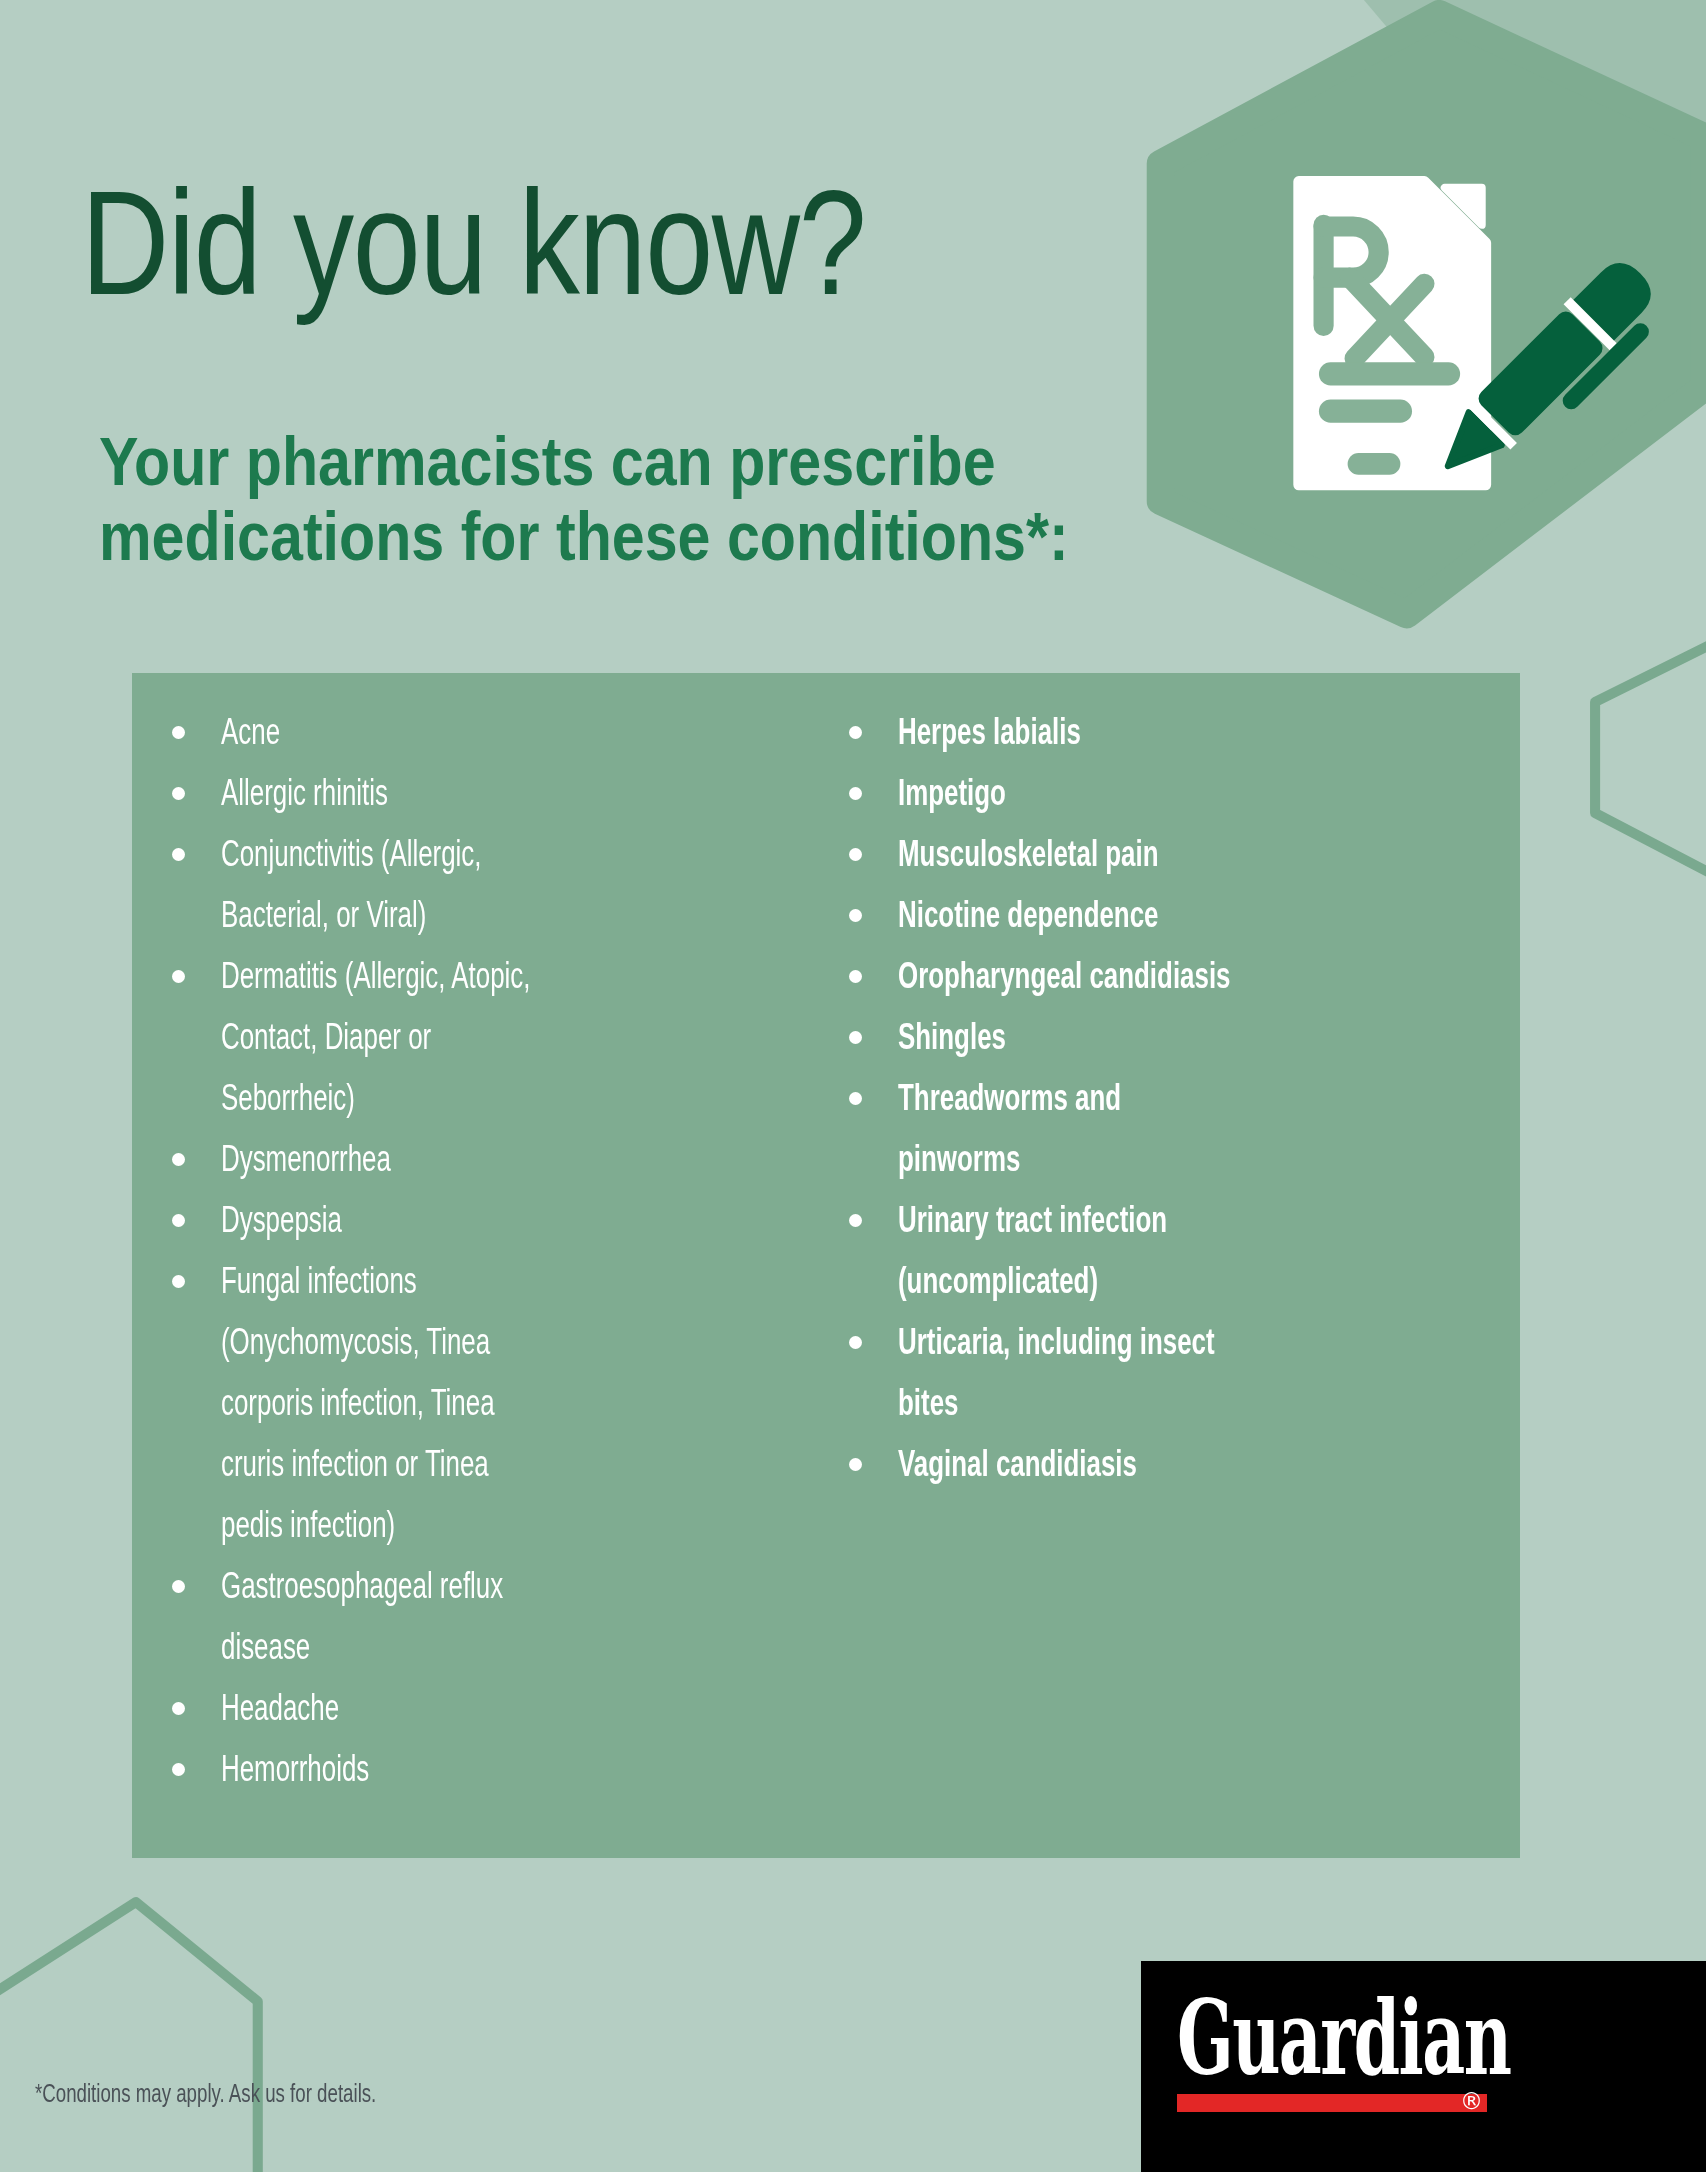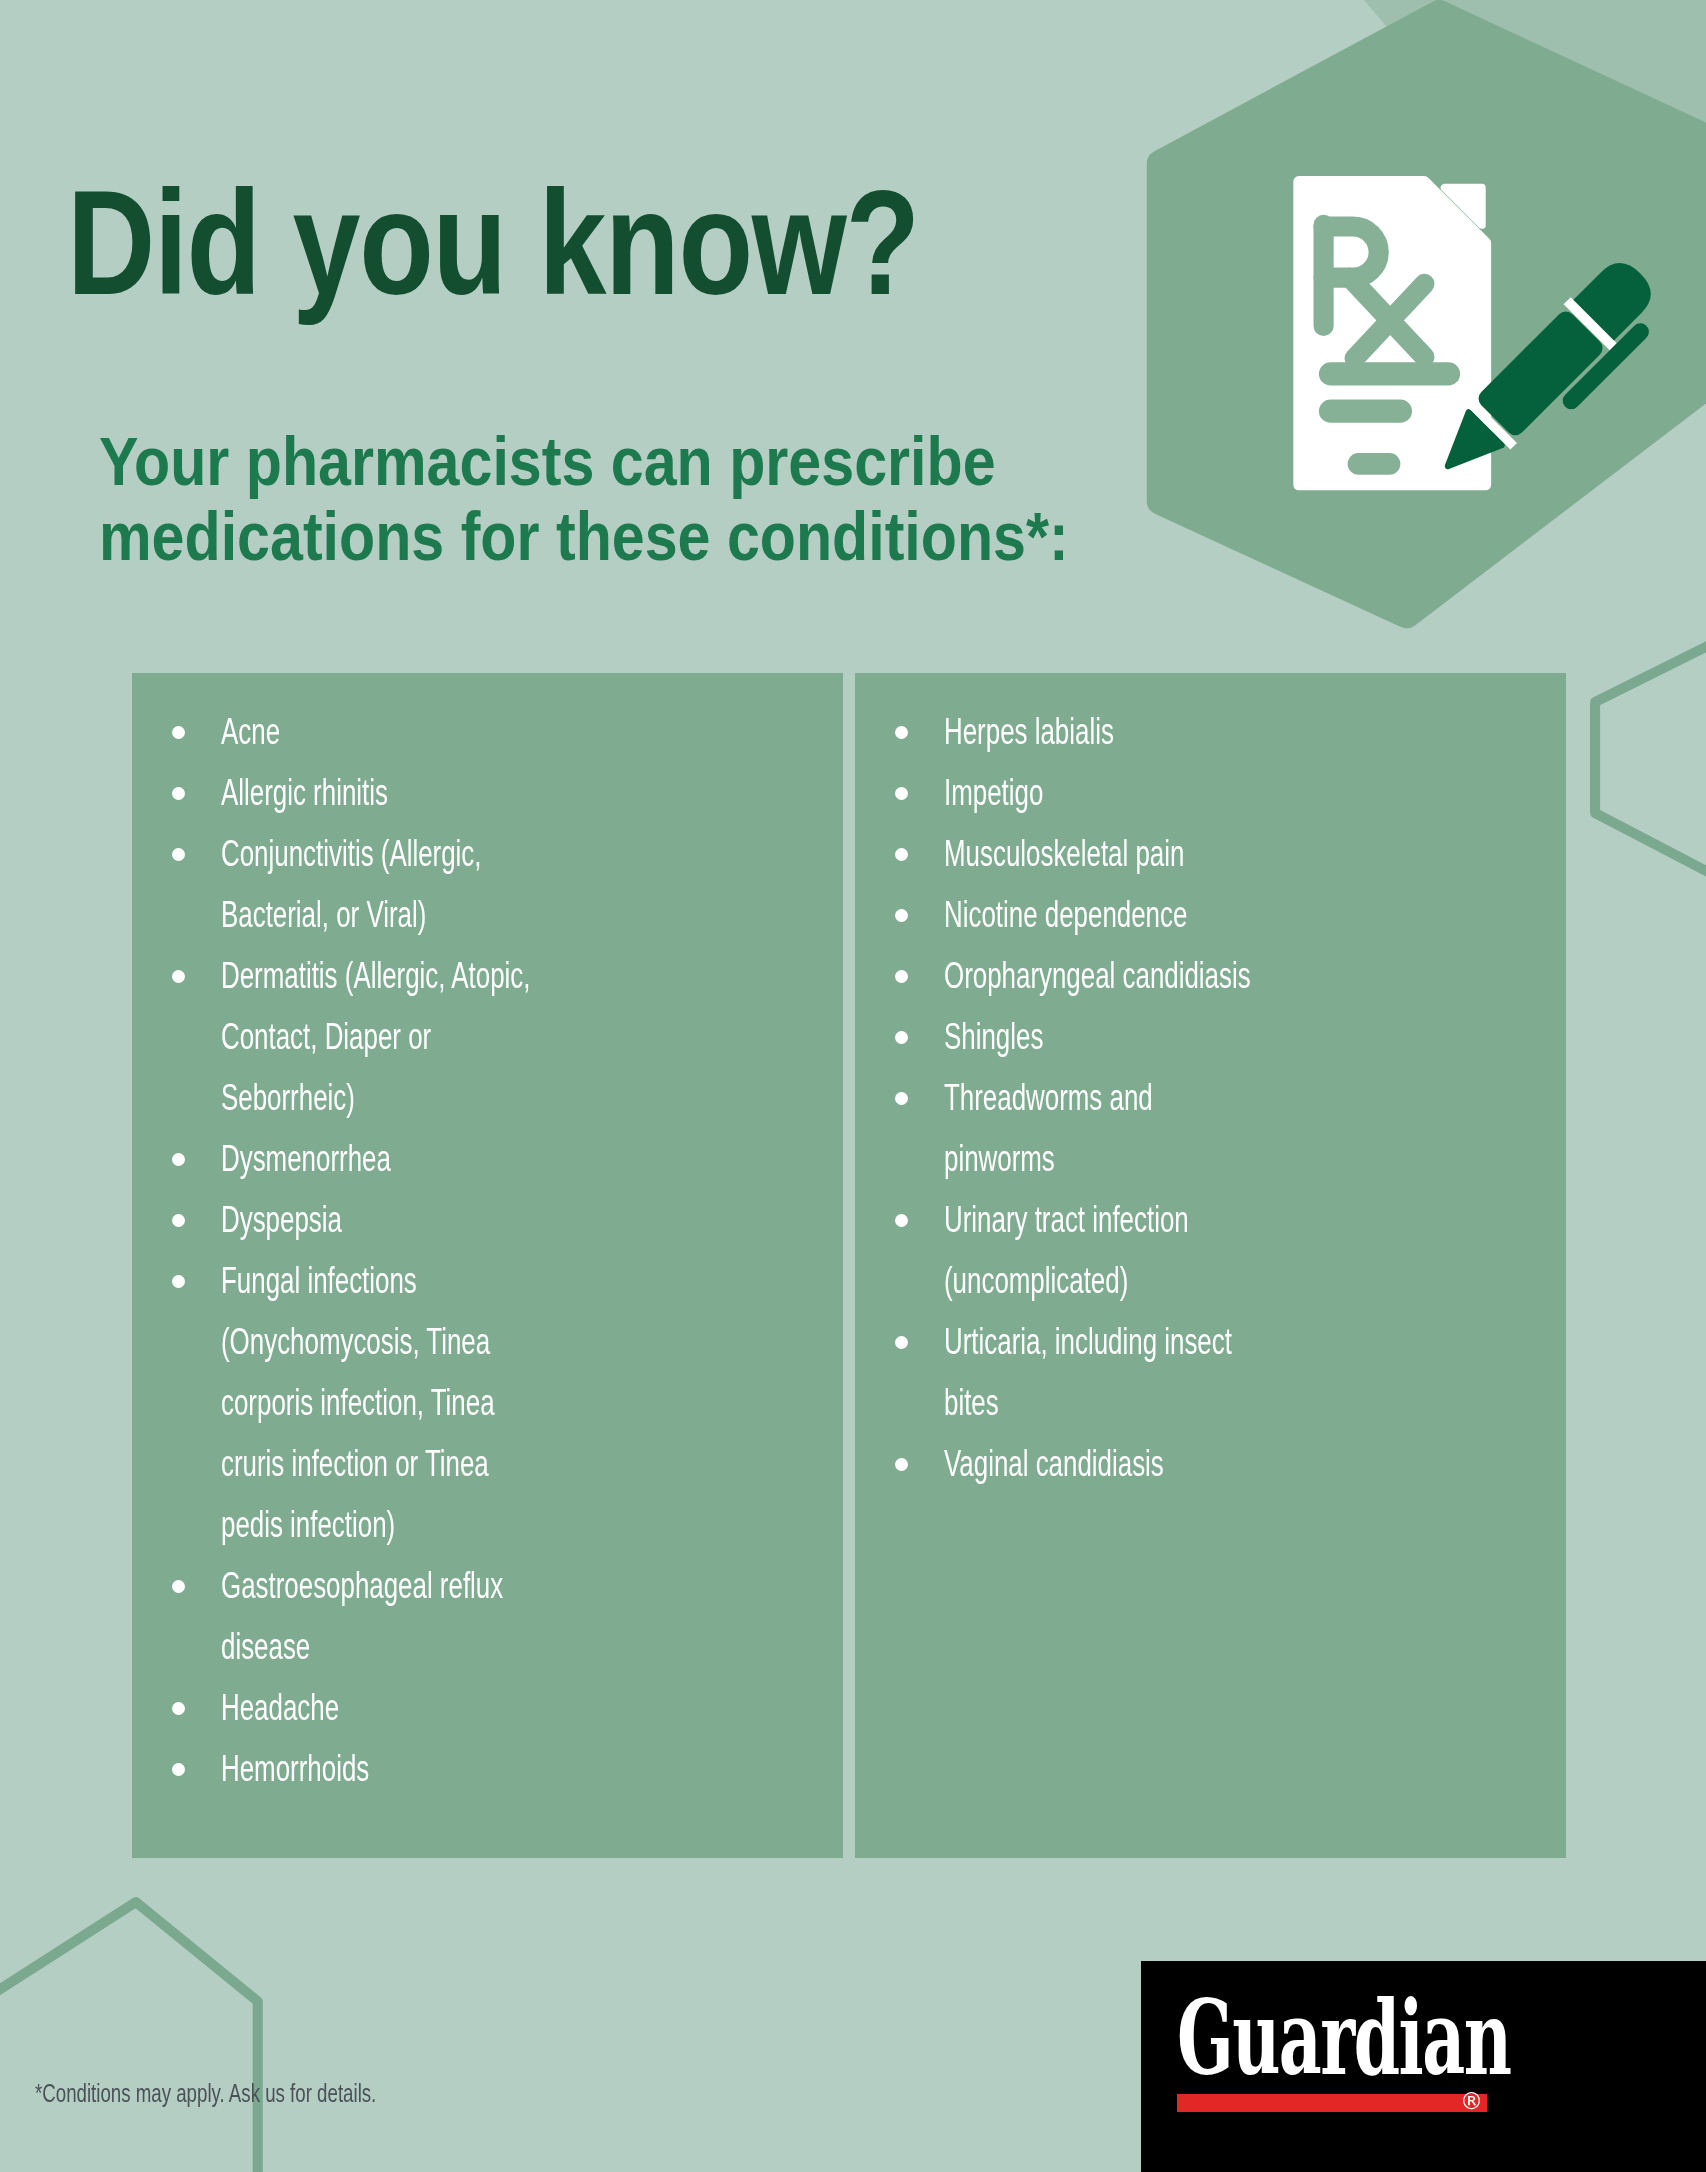--- a/index.html
+++ b/index.html
@@ -1,32 +1,32 @@
 <!DOCTYPE html>
 <html style="font-size:12.4px"><head>
 <meta charset="utf-8">
 <style>
   html,body{margin:0;padding:0;}
   body{font-family:"Liberation Sans",sans-serif;}
   .poster{position:relative;width:1707px;height:2172px;background:#b5cec3;overflow:hidden;}
   .decor{position:absolute;left:0;top:0;z-index:1;pointer-events:none;}
 
-  .title{position:absolute;left:67px;top:168px;z-index:2;
-         font-size:149px;line-height:149px;font-weight:bold;color:#134e31;letter-spacing:-1.6px;}
+  .title{position:absolute;left:81px;top:168px;z-index:2;
+         font-size:149px;line-height:149px;font-weight:normal;color:#134e31;letter-spacing:-1.6px;}
   .title .squeeze{display:inline-block;transform:scaleX(.82);transform-origin:left top;white-space:nowrap;}
 
   .subtitle{position:absolute;left:99px;top:424px;z-index:2;
             font-size:68px;line-height:75px;font-weight:bold;color:#1d7a4e;text-decoration:underline;}
   .subtitle .squeeze{display:inline-block;transform:scaleX(.87);transform-origin:left top;
                      white-space:pre-line;}
 
   .panel{position:absolute;top:673px;width:711px;height:1185px;background:#7fac91;z-index:2;
          box-sizing:border-box;}
   .panel.left{left:132px;}
-  .panel.right{left:855px;}
+  .panel.right{left:809px;font-weight:bold;}
   .panel ul{list-style:none;margin:0;padding:28px 0 0 0;}
   .panel li{display:flex;align-items:flex-start;padding-left:40px;}
   .panel .dot{flex:none;width:13px;height:13px;border-radius:50%;background:#ffffff;margin-top:25px;}
   .panel .txt{margin-left:36px;color:#ffffff;font-size:37px;line-height:61px;
               white-space:pre-line;transform:scaleX(.70);transform-origin:left top;}
 
   .footnote{position:absolute;left:35px;top:2078px;z-index:2;
             font-size:25.6px;line-height:31px;color:#4a5157;}
   .footnote .squeeze{display:inline-block;transform:scaleX(.73);transform-origin:left top;white-space:nowrap;}
 

